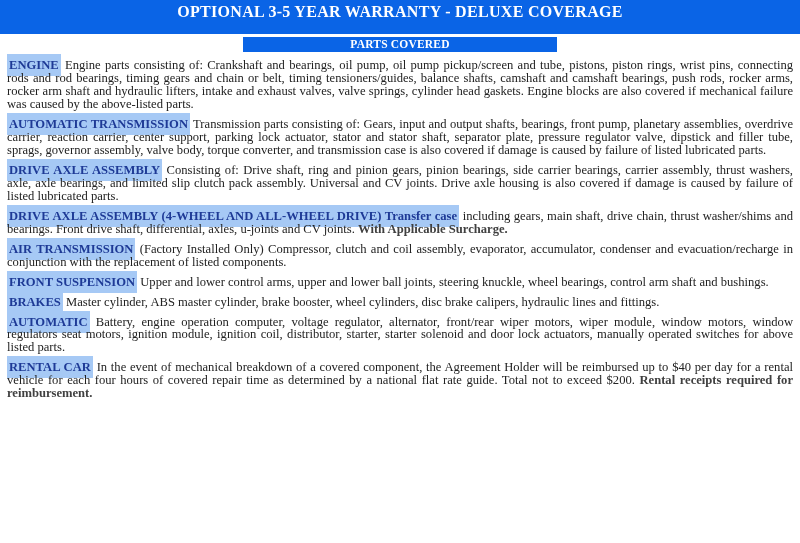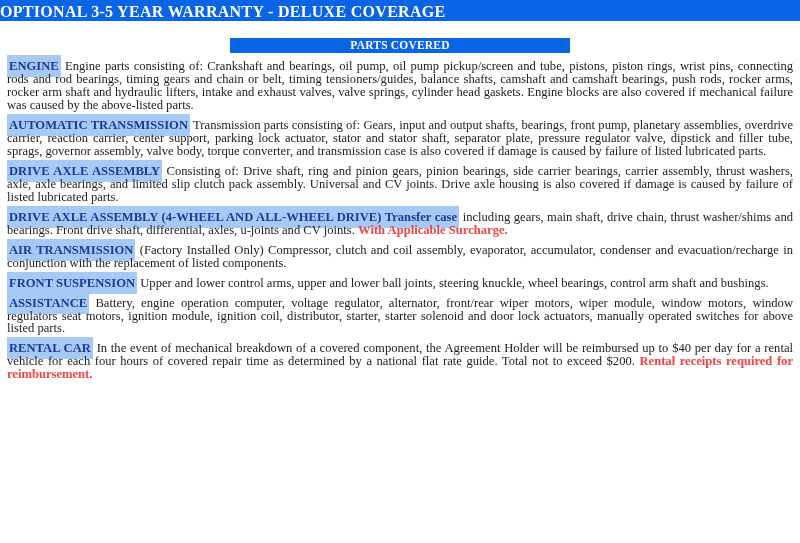--- a/index.html
+++ b/index.html
@@ -9,49 +9,50 @@
     --hl-text:#1e3a96;
     --body-text:#222222;
   }
   *{box-sizing:border-box;}
   html,body{margin:0;padding:0;}
   body{
     width:800px;height:543px;overflow:hidden;background:#ffffff;
     font-family:"Liberation Serif", serif;
   }
   .title-bar{
-    width:800px;height:21px;line-height:23px;background:var(--bar-blue);
-    color:var(--bar-text);font-weight:bold;font-size:16px;
+    width:800px;height:34px;line-height:23px;background:var(--bar-blue);
+    color:var(--bar-text);text-align:center;font-weight:bold;font-size:16px;
     letter-spacing:.3px;
   }
   .sub-bar{
-    width:340px;height:15px;line-height:15px;margin:17px auto 7px auto;
+    width:314px;height:15px;line-height:15px;margin:3px auto 7px auto;
     background:var(--bar-blue);color:var(--bar-text);text-align:center;
     font-weight:bold;font-size:11.5px;letter-spacing:.2px;
   }
   .content{padding:0 7px;}
   p.section{
     margin:0 0 7px 0;text-align:justify;font-size:12.6px;line-height:1.03;
     color:var(--body-text);
   }
   p.section .heading{
     background:var(--hl-bg);color:var(--hl-text);font-weight:bold;
     padding:4px 2px;
   }
-  p.section b{color:#ef4444;}
+  p.section b{color:#404040;}
 </style>
 </head>
 <body>
 
 <div class="title-bar">OPTIONAL 3-5 YEAR WARRANTY - DELUXE COVERAGE</div>
 
 <div class="sub-bar">PARTS COVERED</div>
 
 <div class="content">
     <p class="section"><span class="heading">ENGINE</span> Engine parts consisting of: Crankshaft and bearings, oil pump, oil pump pickup/screen and tube, pistons, piston rings, wrist pins, connecting rods and rod bearings, timing gears and chain or belt, timing tensioners/guides, balance shafts, camshaft and camshaft bearings, push rods, rocker arms, rocker arm shaft and hydraulic lifters, intake and exhaust valves, valve springs, cylinder head gaskets. Engine blocks are also covered if mechanical failure was caused by the above-listed parts.</p>
     <p class="section"><span class="heading">AUTOMATIC TRANSMISSION</span> Transmission parts consisting of: Gears, input and output shafts, bearings, front pump, planetary assemblies, overdrive carrier, reaction carrier, center support, parking lock actuator, stator and stator shaft, separator plate, pressure regulator valve, dipstick and filler tube, sprags, governor assembly, valve body, torque converter, and transmission case is also covered if damage is caused by failure of listed lubricated parts.</p>
     <p class="section"><span class="heading">DRIVE AXLE ASSEMBLY</span> Consisting of: Drive shaft, ring and pinion gears, pinion bearings, side carrier bearings, carrier assembly, thrust washers, axle, axle bearings, and limited slip clutch pack assembly. Universal and CV joints. Drive axle housing is also covered if damage is caused by failure of listed lubricated parts.</p>
     <p class="section"><span class="heading">DRIVE AXLE ASSEMBLY (4-WHEEL AND ALL-WHEEL DRIVE) Transfer case</span> including gears, main shaft, drive chain, thrust washer/shims and bearings. Front drive shaft, differential, axles, u-joints and CV joints. <b>With Applicable Surcharge.</b></p>
     <p class="section"><span class="heading">AIR TRANSMISSION</span> (Factory Installed Only) Compressor, clutch and coil assembly, evaporator, accumulator, condenser and evacuation/recharge in conjunction with the replacement of listed components.</p>
     <p class="section"><span class="heading">FRONT SUSPENSION</span> Upper and lower control arms, upper and lower ball joints, steering knuckle, wheel bearings, control arm shaft and bushings.</p>
-    <p class="section"><span class="heading">ASSISTANCE</span> Battery, engine operation computer, voltage regulator, alternator, front/rear wiper motors, wiper module, window motors, window regulators seat motors, ignition module, ignition coil, distributor, starter, starter solenoid and door lock actuators, manually operated switches for above listed parts.</p>
+    <p class="section"><span class="heading">BRAKES</span> Master cylinder, ABS master cylinder, brake booster, wheel cylinders, disc brake calipers, hydraulic lines and fittings.</p>
+    <p class="section"><span class="heading">AUTOMATIC</span> Battery, engine operation computer, voltage regulator, alternator, front/rear wiper motors, wiper module, window motors, window regulators seat motors, ignition module, ignition coil, distributor, starter, starter solenoid and door lock actuators, manually operated switches for above listed parts.</p>
     <p class="section"><span class="heading">RENTAL CAR</span> In the event of mechanical breakdown of a covered component, the Agreement Holder will be reimbursed up to $40 per day for a rental vehicle for each four hours of covered repair time as determined by a national flat rate guide. Total not to exceed $200. <b>Rental receipts required for reimbursement.</b></p>
   </div>
 
 </body></html>

